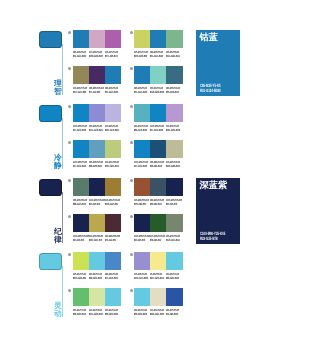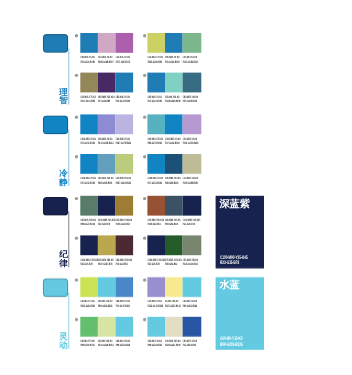--- a/index.html
+++ b/index.html
@@ -112,20 +112,27 @@
         </div>
         <div class="codecol">
           <div class="l1">C50-M0-Y30-K0</div>
           <div class="l2">R128-G208-B196</div>
         </div>
         <div class="codecol">
           <div class="l1">C80-M55-Y40-K0</div>
           <div class="l2">R55-G108-B130</div>
         </div>
       </div>
+      <div class="panel" style="background: rgb(31, 124, 180);">
+        <div class="ptitle">钴蓝</div>
+        <div class="pcode">
+          <div class="l1">C85-M35-Y5-K5</div>
+          <div class="l2">R31-G124-B180</div>
+        </div>
+      </div>
     </div>
     <div class="sec" style="top: 104px;">
       <div class="chip" style="background: rgb(17, 132, 196);"></div>
       <div class="vline" style="background: rgb(156, 198, 223);"></div>
       <div class="moodlbl" style="color: rgb(17, 132, 196);">
         <span>冷</span>
         <span>静</span>
       </div>
       <div class="dot" style="left: 68.1px; top: 0.5px;"></div>
       <div class="swrow" style="left: 72.5px; top: 0px;">
@@ -383,21 +390,14 @@
         </div>
         <div class="codecol">
           <div class="l1">C10-M10-Y25-K0</div>
           <div class="l2">R226-G221-B195</div>
         </div>
         <div class="codecol">
           <div class="l1">C90-M75-Y5-K0</div>
           <div class="l2">R42-G85-B165</div>
         </div>
       </div>
-      <div class="panel" style="background: rgb(99, 202, 226);">
-        <div class="ptitle">水蓝</div>
-        <div class="pcode">
-          <div class="l1">C60-M0-Y10-K0</div>
-          <div class="l2">R99-G202-B226</div>
-        </div>
-      </div>
     </div>
   </div>
 
 </body></html>

